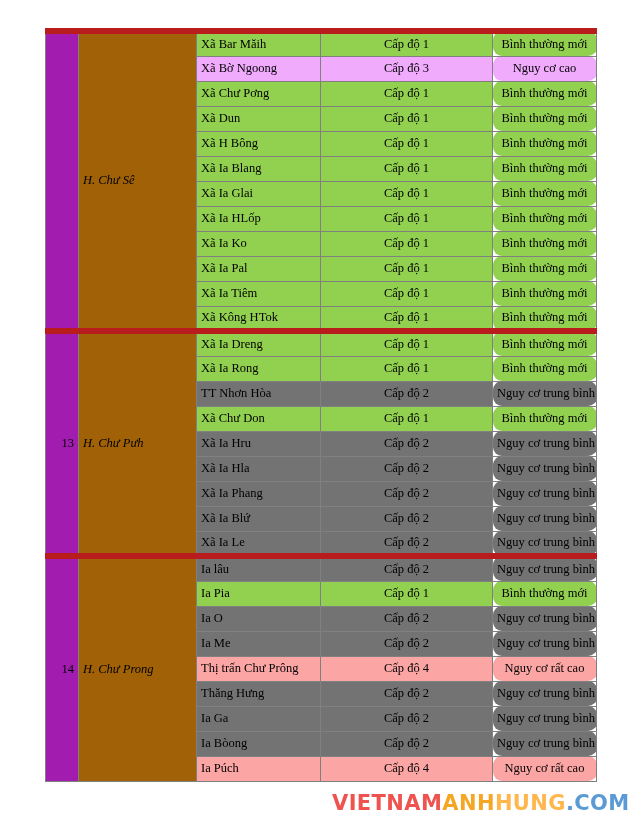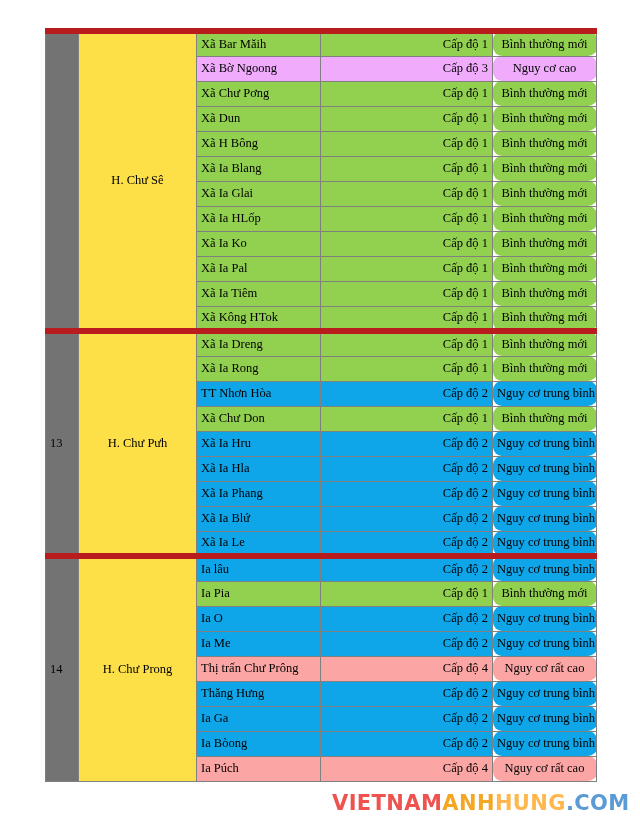--- a/index.html
+++ b/index.html
@@ -42,45 +42,46 @@
   }
 
   
   col.c-idx    { width: 33px; }
   col.c-dist   { width: 118px; }
   col.c-ward   { width: 124px; }
   col.c-level  { width: 172px; }
   col.c-risk   { width: 104px; }
 
   td.idx {
-    background: #737373;
+    background: #a21caf;
+    text-align: right;
+    font-size: 13px;
+  }
+  td.dist {
+    background: #a16207;
     text-align: left;
     font-size: 13px;
-  }
-  td.dist {
-    background: #fde047;
-    text-align: center;
-    font-size: 13px;
+    font-style: italic;
   }
   td.ward {
     text-align: left;
     padding-left: 6px;
   }
   td.level {
-    text-align: right;
+    text-align: center;
   }
   td.risk {
     text-align: center;
     font-size: 12px;
     border-radius: 9px;
   }
 
   
   .lv-green  { background: #92d050; }
-  .lv-yellow { background: #0ea5e9; margin-left: 20px; }
+  .lv-yellow { background: #737373; margin-left: 20px; }
   .lv-orange { background: #f0abfc; }
   .lv-red    { background: #fca5a5; }
 
   
   tr.group-start > td { border-top: 6px solid #b91c1c; }
 
   
   #watermark {
     position: absolute;
     left: 332px;

